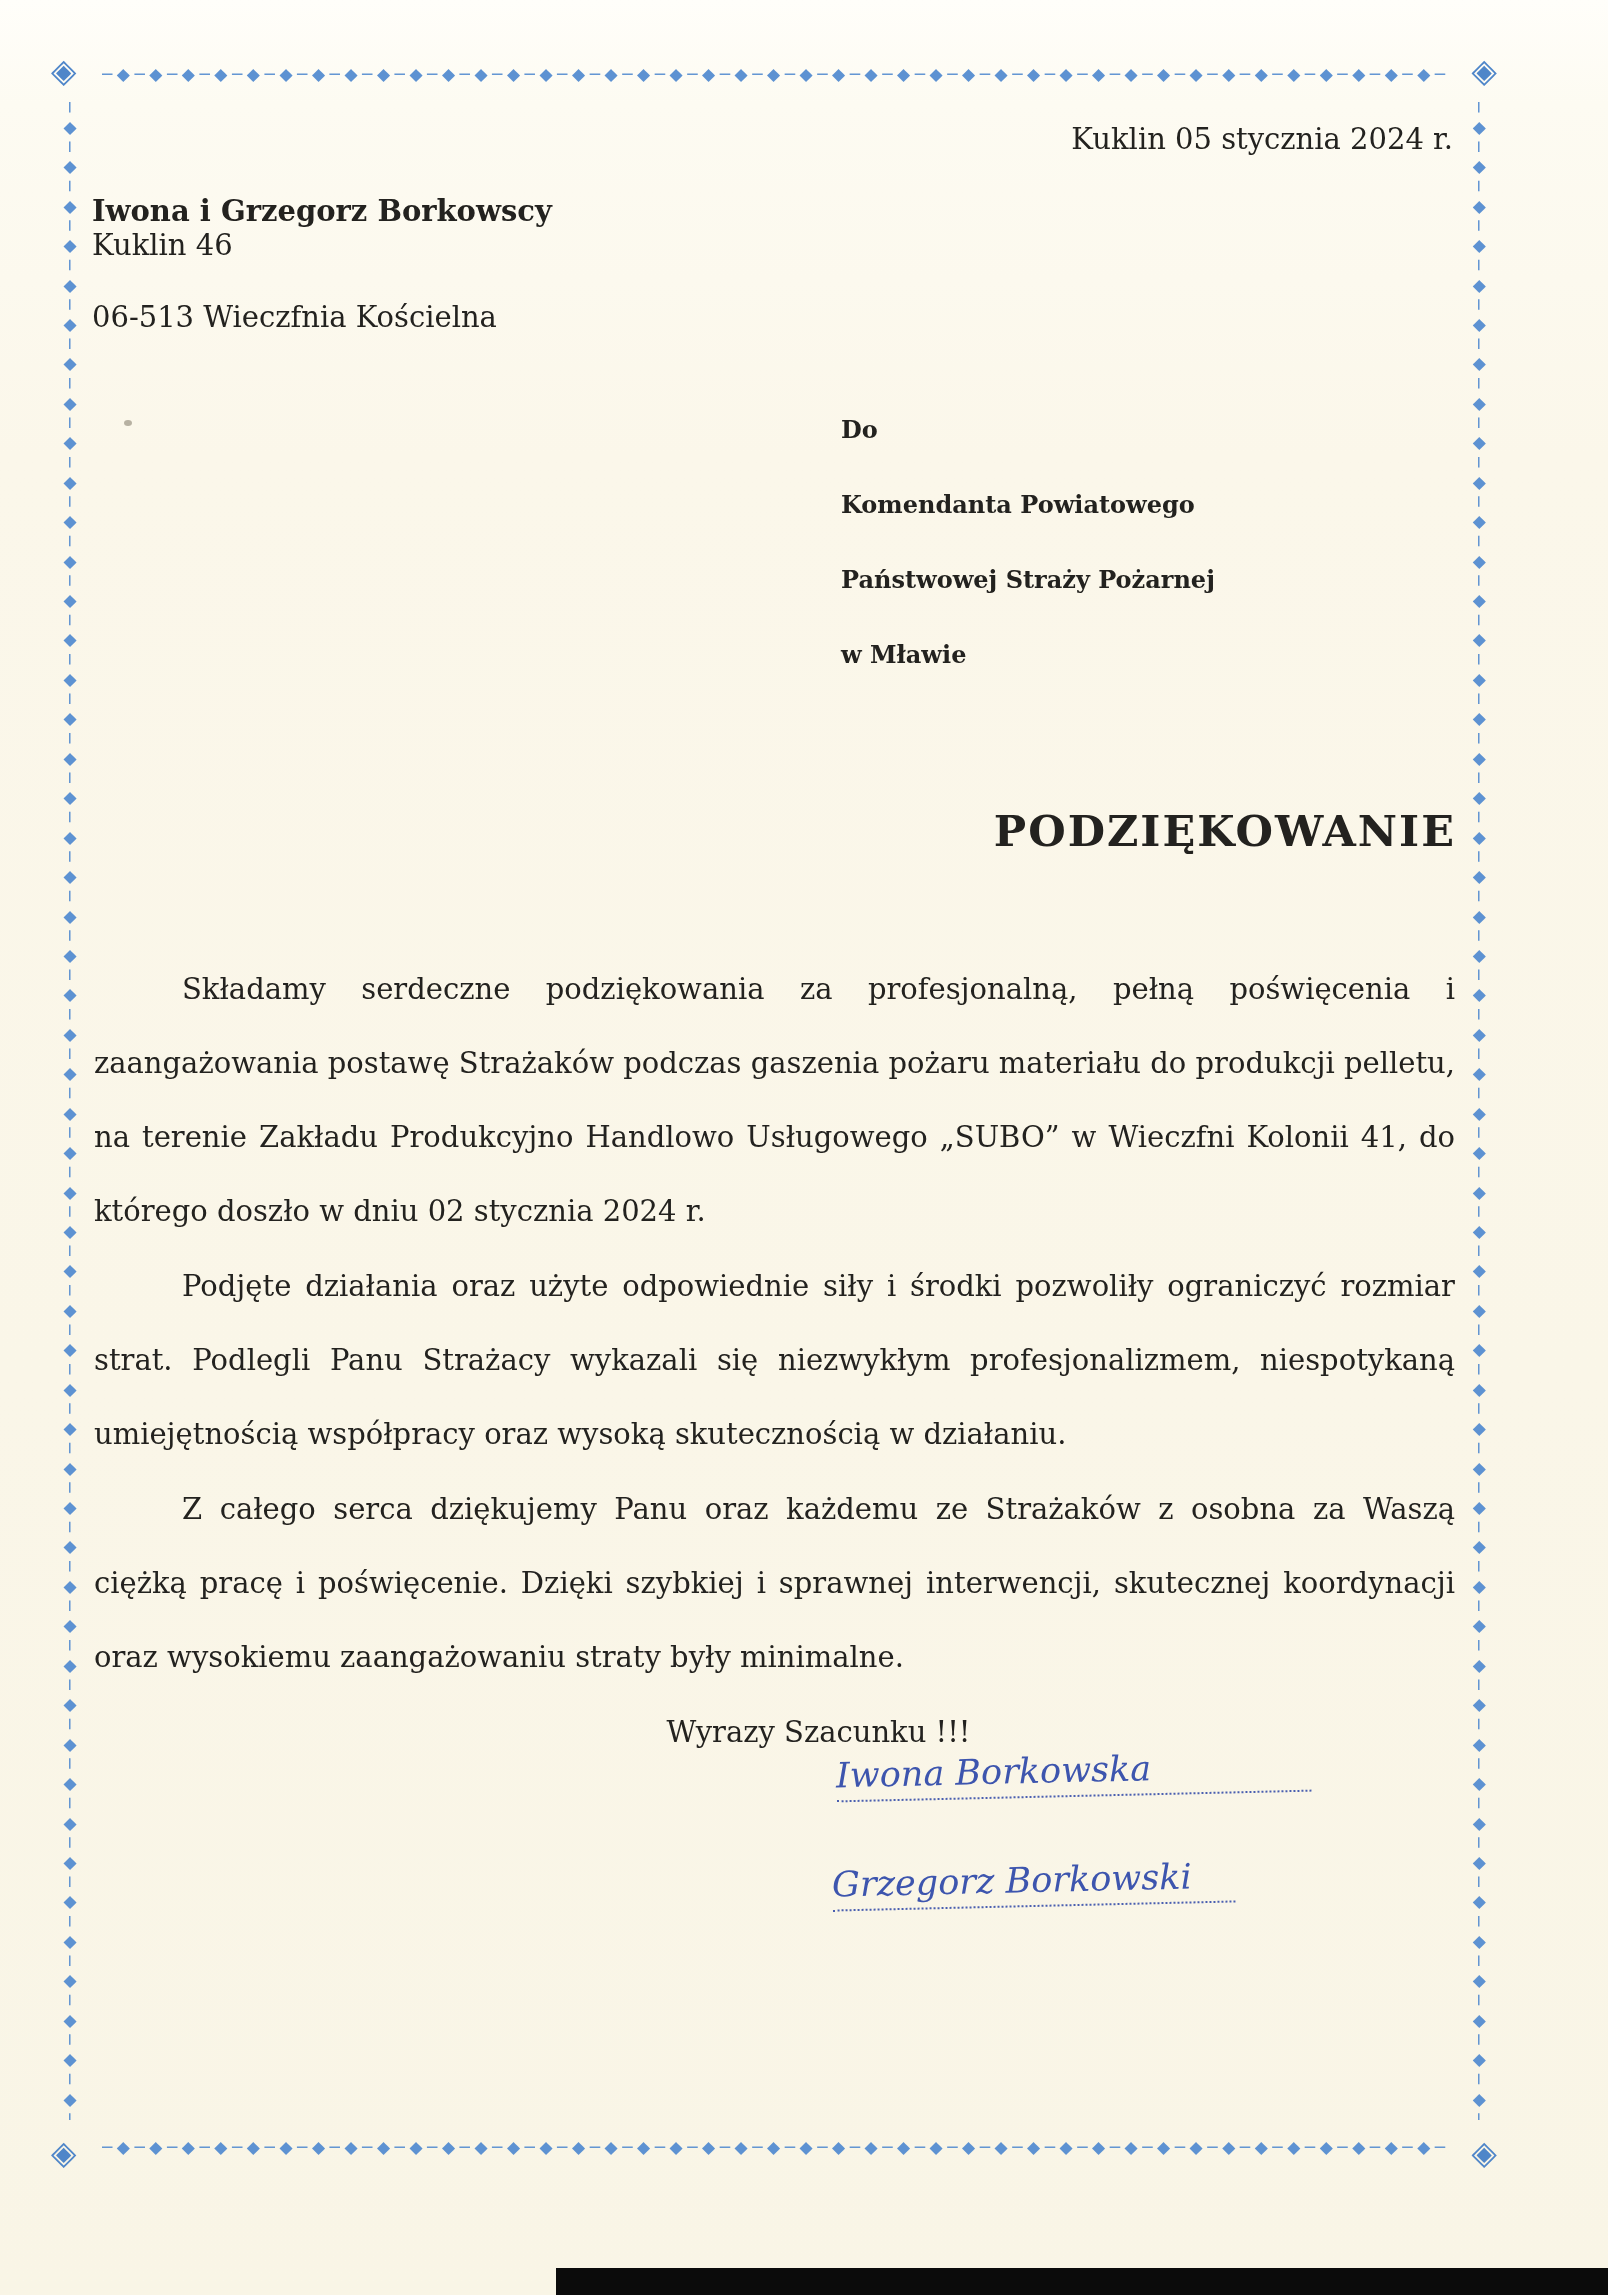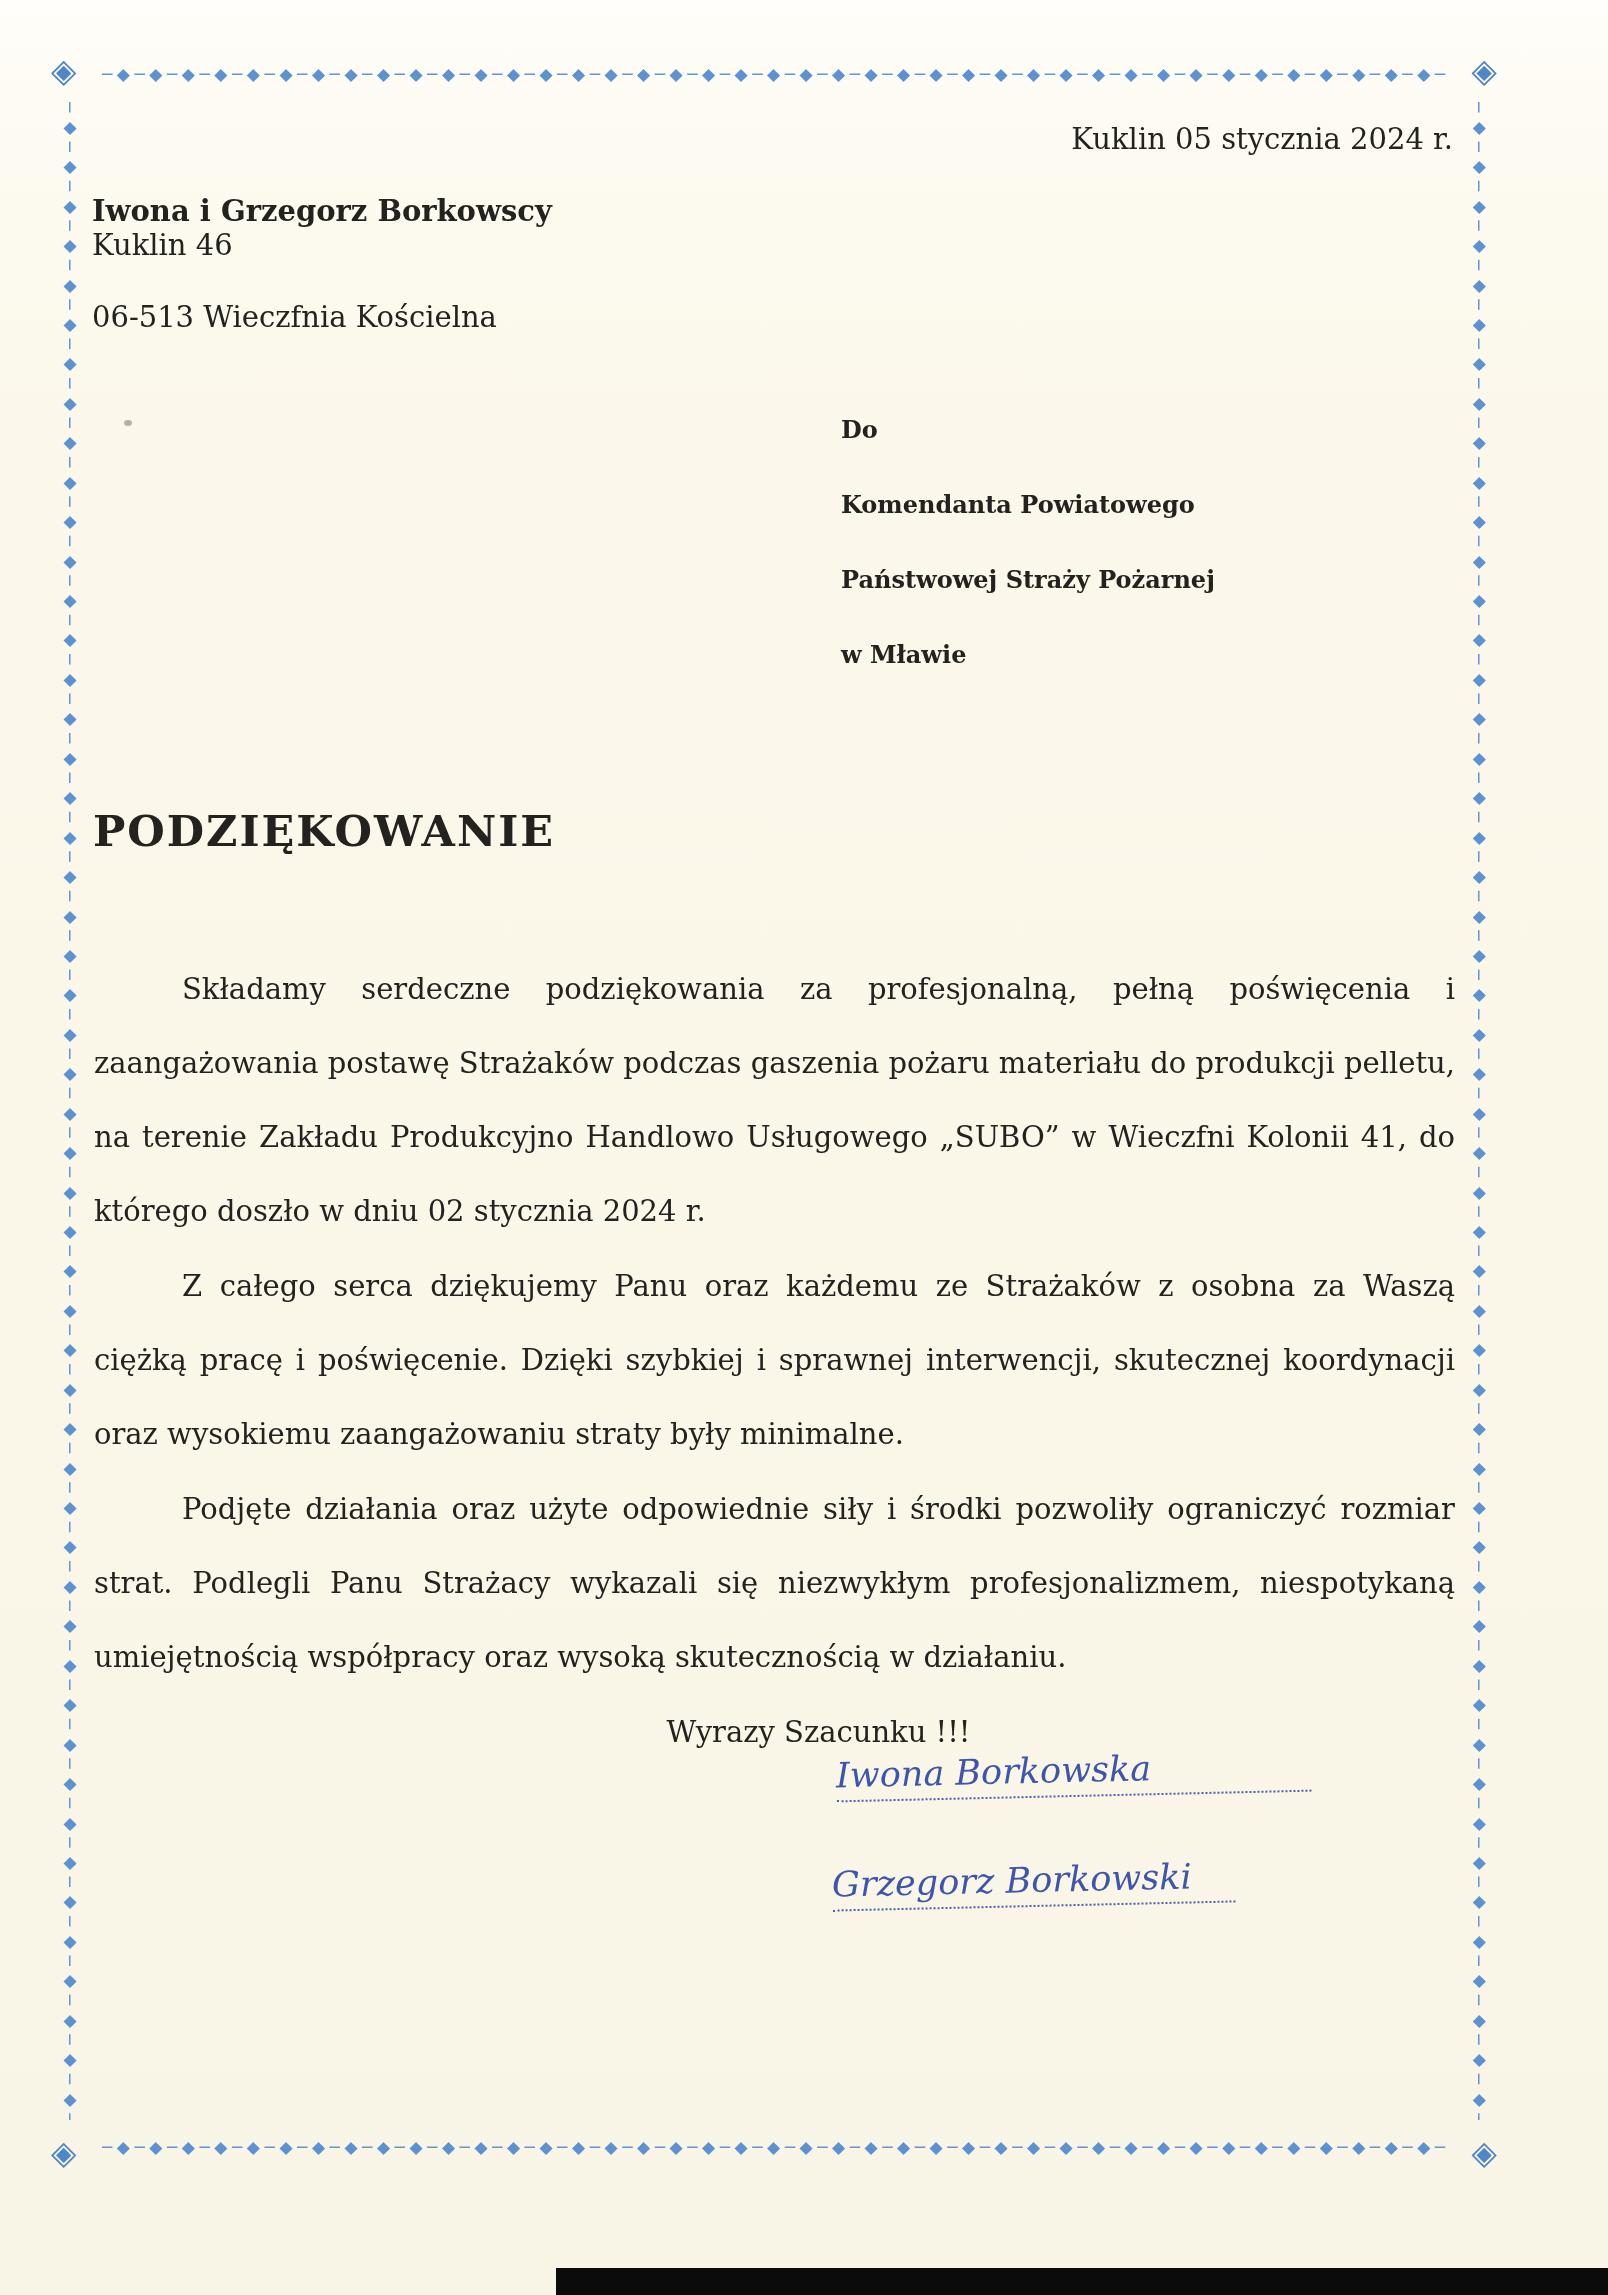--- a/index.html
+++ b/index.html
@@ -95,21 +95,21 @@
   }
   .recipient div {
     margin-bottom: 46px;
   }
   .title {
     position: absolute;
     left: 93px;
     top: 806px;
     width: 1363px;
     margin: 0;
-    text-align: left;
+    text-align: right;
     font-size: 43px;
     font-weight: bold;
     letter-spacing: 2px;
   }
   .body-text {
     position: absolute;
     left: 93px;
     top: 951px;
     width: 1363px;
     font-size: 29px;
@@ -186,22 +186,22 @@
     <div>Do</div>
     <div>Komendanta Powiatowego</div>
     <div>Państwowej Straży Pożarnej</div>
     <div>w Mławie</div>
   </div>
 
   <h1 class="title">PODZIĘKOWANIE</h1>
 
   <div class="body-text">
     <p>Składamy serdeczne podziękowania za profesjonalną, pełną poświęcenia i zaangażowania postawę Strażaków podczas gaszenia pożaru materiału do produkcji pelletu, na terenie Zakładu Produkcyjno Handlowo Usługowego „SUBO” w Wieczfni Kolonii 41, do którego doszło w dniu 02 stycznia 2024 r.</p>
+    <p>Podjęte działania oraz użyte odpowiednie siły i środki pozwoliły ograniczyć rozmiar strat. Podlegli Panu Strażacy wykazali się niezwykłym profesjonalizmem, niespotykaną umiejętnością współpracy oraz wysoką skutecznością w działaniu.</p>
     <p>Z całego serca dziękujemy Panu oraz każdemu ze Strażaków z osobna za Waszą ciężką pracę i poświęcenie. Dzięki szybkiej i sprawnej interwencji, skutecznej koordynacji oraz wysokiemu zaangażowaniu straty były minimalne.</p>
-    <p>Podjęte działania oraz użyte odpowiednie siły i środki pozwoliły ograniczyć rozmiar strat. Podlegli Panu Strażacy wykazali się niezwykłym profesjonalizmem, niespotykaną umiejętnością współpracy oraz wysoką skutecznością w działaniu.</p>
     <p class="closing">Wyrazy Szacunku !!!</p>
   </div>
 
   <div class="sig sig1">
     <span>Iwona Borkowska</span>
   </div>
   <div class="sig sig2">
     <span>Grzegorz Borkowski</span>
   </div>
 

